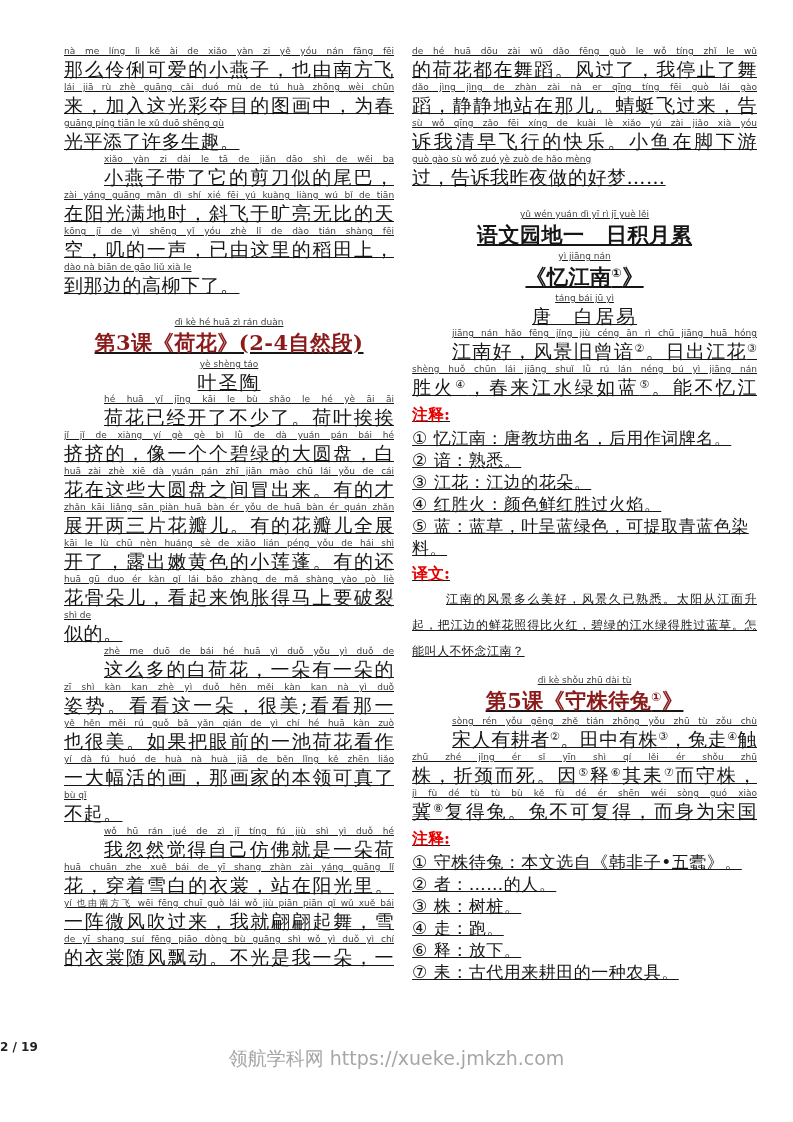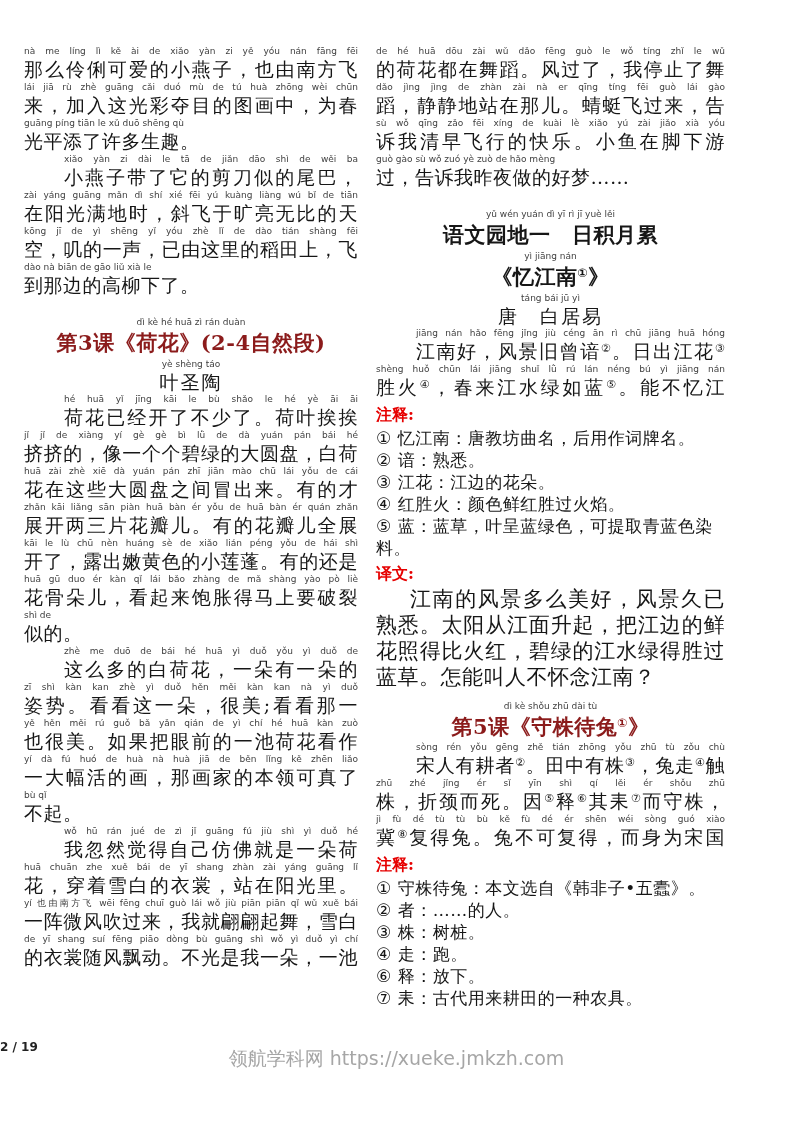--- a/index.html
+++ b/index.html
@@ -1,20 +1,20 @@
 <!DOCTYPE html>
 <html><head>
 <meta charset="utf-8">
 <style>
   :root{ --lesson:#8b1b1b; --label:#e60000; }
   *{ margin:0; padding:0; box-sizing:border-box; }
   html,body{ background:#ffffff; }
   body{ width:793px; height:1122px; position:relative; overflow:hidden;
         font-family:"DejaVu Serif","DejaVu Sans",serif; color:#161616; }
-  .columns{ display:flex; padding:46px 36px 0 24px; gap:18px; }
+  .columns{ display:flex; padding:46px 36px 0 64px; gap:18px;text-decoration:underline; }
   .col{ width:334px; }
   .col.right{ width:349px; }
 
   .line{ height:36px; overflow:hidden; }
   .pinyin{ height:11px; font-size:9px; line-height:11px; color:#3f3f3f;
            font-family:"DejaVu Sans",sans-serif; white-space:nowrap; overflow:hidden; }
   .hanzi{ height:25px; font-size:19px; line-height:24px; letter-spacing:.5px; }
   .fill .pinyin, .fill .hanzi{ text-align:justify; text-align-last:justify; white-space:normal; }
   .indent .pinyin, .indent .hanzi{ padding-left:40px; }
   .hanzi sup{ font-size:11px; line-height:0; vertical-align:6px; }
@@ -26,21 +26,21 @@
   .h-pinyin{ height:12px; font-size:9px; line-height:12px; color:#3f3f3f;
              font-family:"DejaVu Sans",sans-serif; }
   .h-text{ font-size:21px; font-weight:bold; line-height:30px; letter-spacing:.5px; }
   .h-text sup{ font-size:12px; line-height:0; vertical-align:7px; }
   .heading.red .h-text{ color:var(--lesson); }
   .center-line{ text-align:center; margin-top:2px; }
   .center-line .h-text{ font-size:19px; font-weight:normal; line-height:24px; letter-spacing:2px; }
 
   .label{ color:var(--label); font-weight:bold; font-size:16px; line-height:24px; margin-top:3px; }
   .note{ font-size:17px; line-height:22px; letter-spacing:.5px; }
-  .para{ font-size:21px; line-height:26px; text-align:justify; text-indent:34px; letter-spacing:.5px; }
+  .para{ font-size:12px; line-height:26px; text-align:justify; text-indent:34px; letter-spacing:.5px; }
 
   .footer-pg{ position:absolute; top:1040px; left:0; right:0; 
               font-size:12px; font-weight:bold; color:#222;
               font-family:"DejaVu Sans",sans-serif; }
   .watermark{ position:absolute; top:1046px; left:0; right:0; text-align:center;
               font-size:19px; color:#a6a6a6; font-family:"DejaVu Sans",sans-serif; }
 </style>
 </head>
 <body>
 
@@ -131,21 +131,21 @@
           <div class="pinyin">yí dà fú huó de huà nà huà jiā de běn lǐng kě zhēn liǎo</div>
           <div class="hanzi">一大幅活的画，那画家的本领可真了</div>
         </div>
         <div class="line">
           <div class="pinyin">bù qǐ</div>
           <div class="hanzi">不起。</div>
         </div>
       </div>
       <div class="lines">
         <div class="line fill indent">
-          <div class="pinyin">wǒ hū rán jué de zì jǐ guāng fú jiù shì yì duǒ hé</div>
+          <div class="pinyin">wǒ hū rán jué de zì jǐ tíng fú jiù shì yì duǒ hé</div>
           <div class="hanzi">我忽然觉得自己仿佛就是一朵荷</div>
         </div>
         <div class="line fill">
           <div class="pinyin">huā chuān zhe xuě bái de yī shang zhàn zài yáng guāng lǐ</div>
           <div class="hanzi">花，穿着雪白的衣裳，站在阳光里。</div>
         </div>
         <div class="line fill">
           <div class="pinyin">yí 也由南方飞 wēi fēng chuī guò lái wǒ jiù piān piān qǐ wǔ xuě bái</div>
           <div class="hanzi">一阵微风吹过来，我就翩翩起舞，雪白</div>
         </div>

